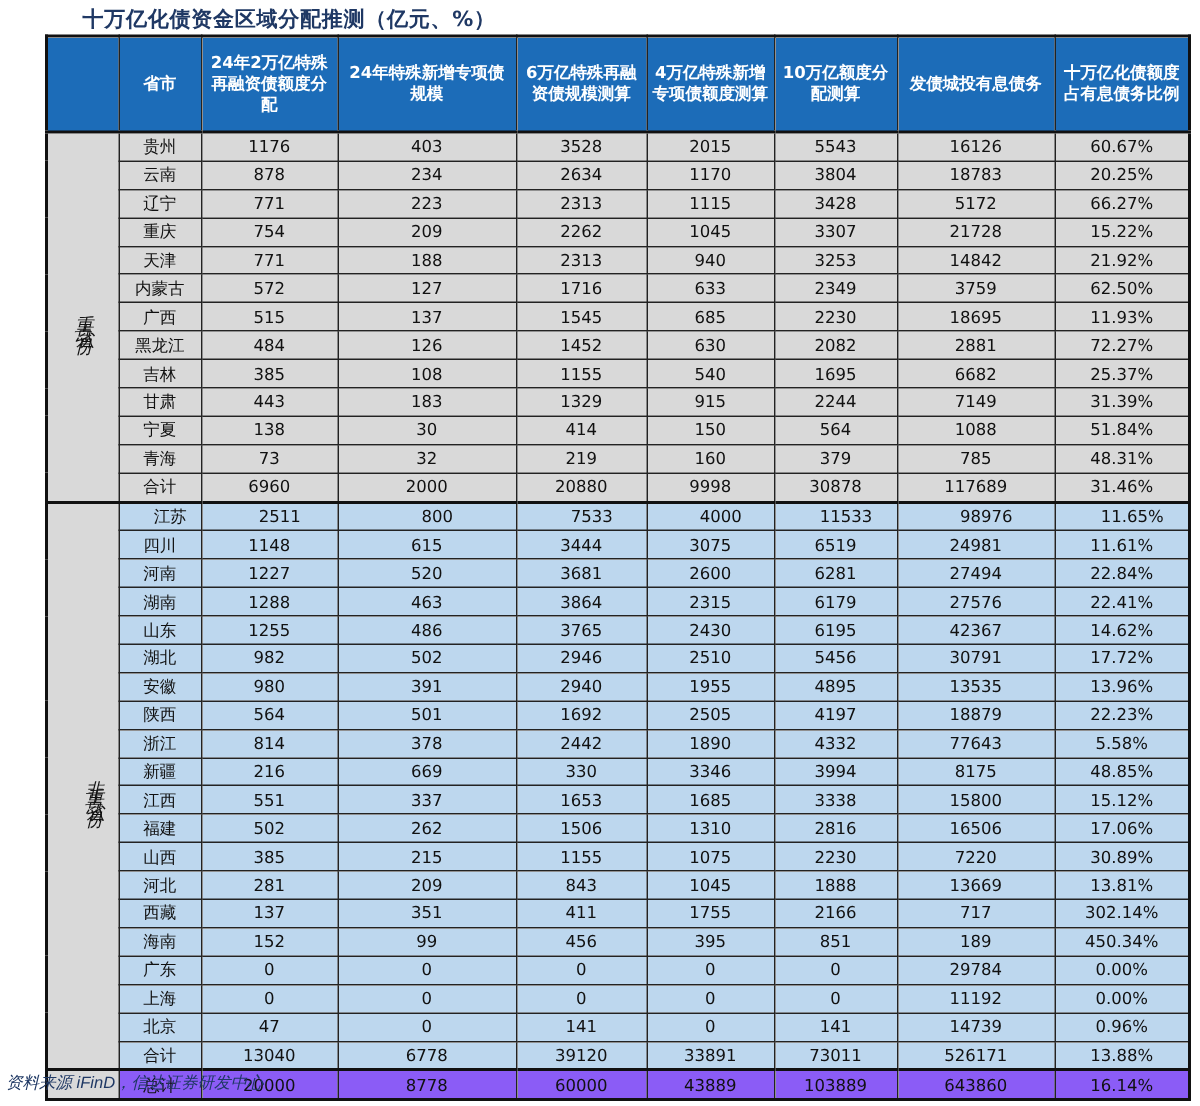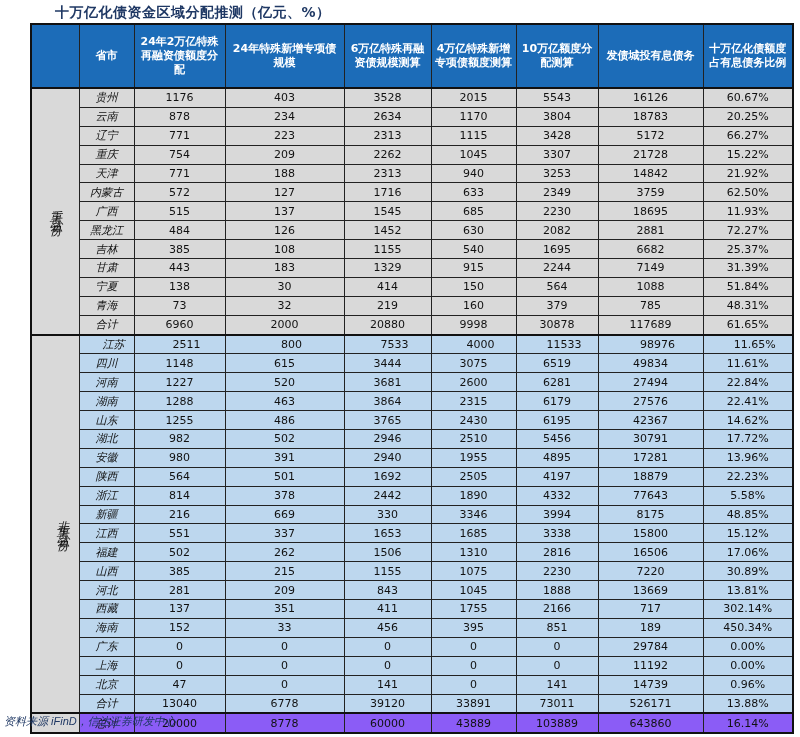--- a/index.html
+++ b/index.html
@@ -2,21 +2,21 @@
 <html><head>
 <meta charset="utf-8">
 <style>
   html,body{margin:0;padding:0;background:#ffffff;}
   body{width:800px;height:737px;position:relative;font-family:"DejaVu Sans","Liberation Sans",sans-serif;}
   .title{position:absolute;left:55px;top:4px;font-size:14px;font-weight:bold;color:#1F3864;letter-spacing:.5px;}
   table{position:absolute;left:30px;top:23px;width:762px;border-collapse:collapse;table-layout:fixed;border:2px solid #111;}
   th,td{border:1px solid #222;padding:0 2px;text-align:center;overflow:hidden;}
   thead th{background:#1C6CB8;color:#ffffff;font-size:11px;font-weight:bold;height:62px;line-height:1.3;border-bottom:2px solid #111;}
   tbody td{font-size:11px;height:17.9px;line-height:17px;color:#111;}
-  td.label{font-style:italic;font-family:"DejaVu Serif","Liberation Serif",serif;}
+  td.label{font-family:"DejaVu Serif","Liberation Serif",serif;}
   .sec-gray td{background:#D9D9D9;}
   .sec-blue td{background:#BDD7EE;}
   .sec-start td{border-top:2px solid #111;padding-left:16px;}
   td.group-cell{background:#D9D9D9;writing-mode:vertical-rl;text-orientation:upright;letter-spacing:5px;font-size:12px;font-style:italic;font-family:"DejaVu Serif","Liberation Serif",serif;}
   tr.row-grand td{background:#8b5cf6;border-top:2px solid #111;}
   tr.row-grand td.group-blank{background:#D9D9D9;}
   .source{position:absolute;left:4px;top:714px;font-size:11px;font-style:italic;color:#1F3864;font-family:Liberation Sans, sans-serif;}
 </style>
 </head>
 <body>
@@ -171,41 +171,41 @@
         <td>48.31%</td>
       </tr>
       <tr class="sec-gray">
         <td class="label">合计</td>
         <td>6960</td>
         <td>2000</td>
         <td>20880</td>
         <td>9998</td>
         <td>30878</td>
         <td>117689</td>
-        <td>61.65%</td>
+        <td>31.46%</td>
       </tr>
       <tr class="sec-blue sec-start">
         <td class="group-cell" rowspan="20">非重点省份</td>
         <td class="label">江苏</td>
         <td>2511</td>
         <td>800</td>
         <td>7533</td>
         <td>4000</td>
         <td>11533</td>
         <td>98976</td>
         <td>11.65%</td>
       </tr>
       <tr class="sec-blue">
         <td class="label">四川</td>
         <td>1148</td>
         <td>615</td>
         <td>3444</td>
         <td>3075</td>
         <td>6519</td>
-        <td>49834</td>
+        <td>24981</td>
         <td>11.61%</td>
       </tr>
       <tr class="sec-blue">
         <td class="label">河南</td>
         <td>1227</td>
         <td>520</td>
         <td>3681</td>
         <td>2600</td>
         <td>6281</td>
         <td>27494</td>
@@ -241,21 +241,21 @@
         <td>30791</td>
         <td>17.72%</td>
       </tr>
       <tr class="sec-blue">
         <td class="label">安徽</td>
         <td>980</td>
         <td>391</td>
         <td>2940</td>
         <td>1955</td>
         <td>4895</td>
-        <td>17281</td>
+        <td>13535</td>
         <td>13.96%</td>
       </tr>
       <tr class="sec-blue">
         <td class="label">陕西</td>
         <td>564</td>
         <td>501</td>
         <td>1692</td>
         <td>2505</td>
         <td>4197</td>
         <td>18879</td>
@@ -327,21 +327,21 @@
         <td>351</td>
         <td>411</td>
         <td>1755</td>
         <td>2166</td>
         <td>717</td>
         <td>302.14%</td>
       </tr>
       <tr class="sec-blue">
         <td class="label">海南</td>
         <td>152</td>
-        <td>33</td>
+        <td>99</td>
         <td>456</td>
         <td>395</td>
         <td>851</td>
         <td>189</td>
         <td>450.34%</td>
       </tr>
       <tr class="sec-blue">
         <td class="label">广东</td>
         <td>0</td>
         <td>0</td>

